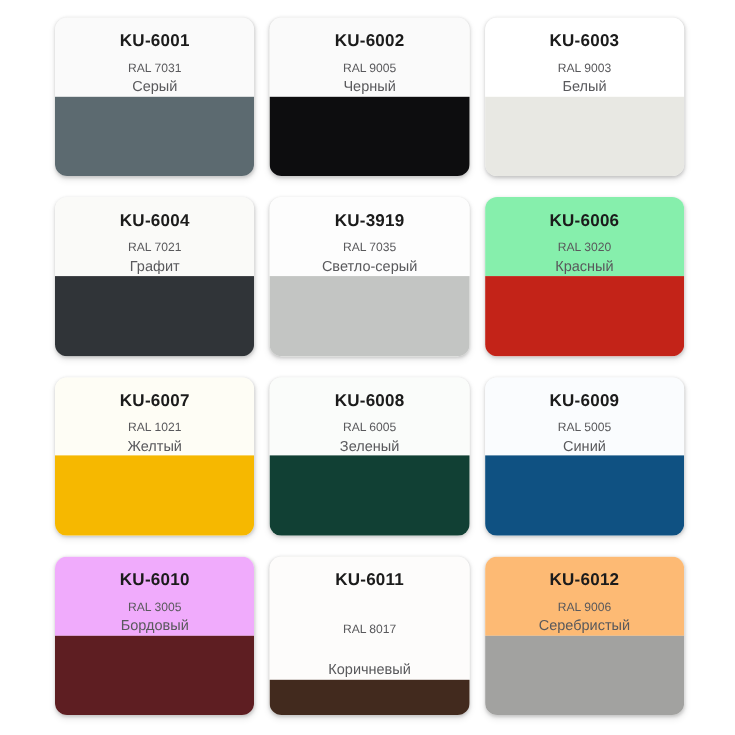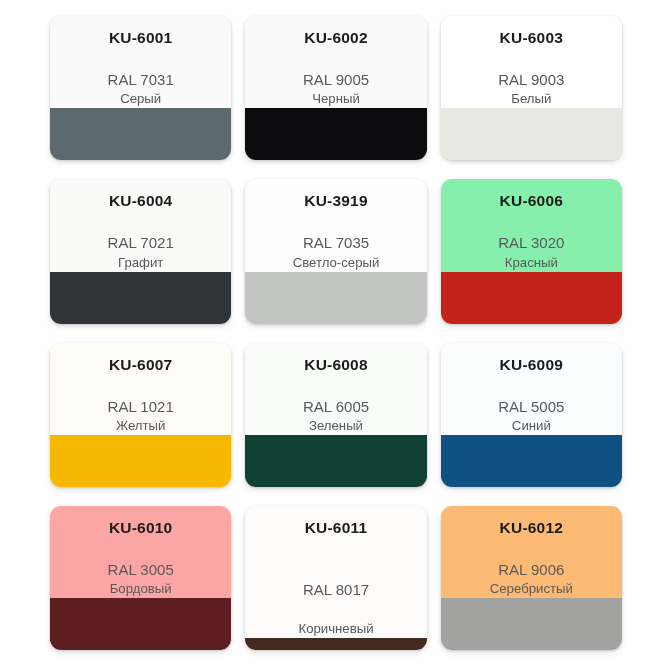--- a/index.html
+++ b/index.html
@@ -44,22 +44,22 @@
     align-items: center;
   }
   .card-code {
     font-size: 15.5px;
     font-weight: bold;
     color: #1b1b1b;
     letter-spacing: 0.2px;
     line-height: 1.1;
   }
   .card-ral {
-    margin-top: 24px;
-    font-size: 15px;
+    margin-top: 9px;
+    font-size: 11px;
     color: #59595c;
     line-height: 1.36;
   }
   .card-name {
     font-size: 13.2px;
     color: #59595c;
     line-height: 1.36;
   }
   .card-color {
     flex: 1 1 auto;
@@ -136,21 +136,21 @@
     </div>
     <div class="swatch-card">
       <div class="card-info" style="background: rgb(250, 252, 254);">
         <div class="card-code">KU-6009</div>
         <div class="card-ral">RAL 5005</div>
         <div class="card-name">Синий</div>
       </div>
       <div class="card-color" style="background: rgb(15, 81, 130);"></div>
     </div>
     <div class="swatch-card">
-      <div class="card-info" style="background: #fca5a5;">
+      <div class="card-info" style="background: #f0abfc;">
         <div class="card-code">KU-6010</div>
         <div class="card-ral">RAL 3005</div>
         <div class="card-name">Бордовый</div>
       </div>
       <div class="card-color" style="background: rgb(94, 30, 34);"></div>
     </div>
     <div class="swatch-card">
       <div class="card-info" style="background: rgb(253, 252, 251); gap: 20px;">
         <div class="card-code">KU-6011</div>
         <div class="card-ral">RAL 8017</div>

